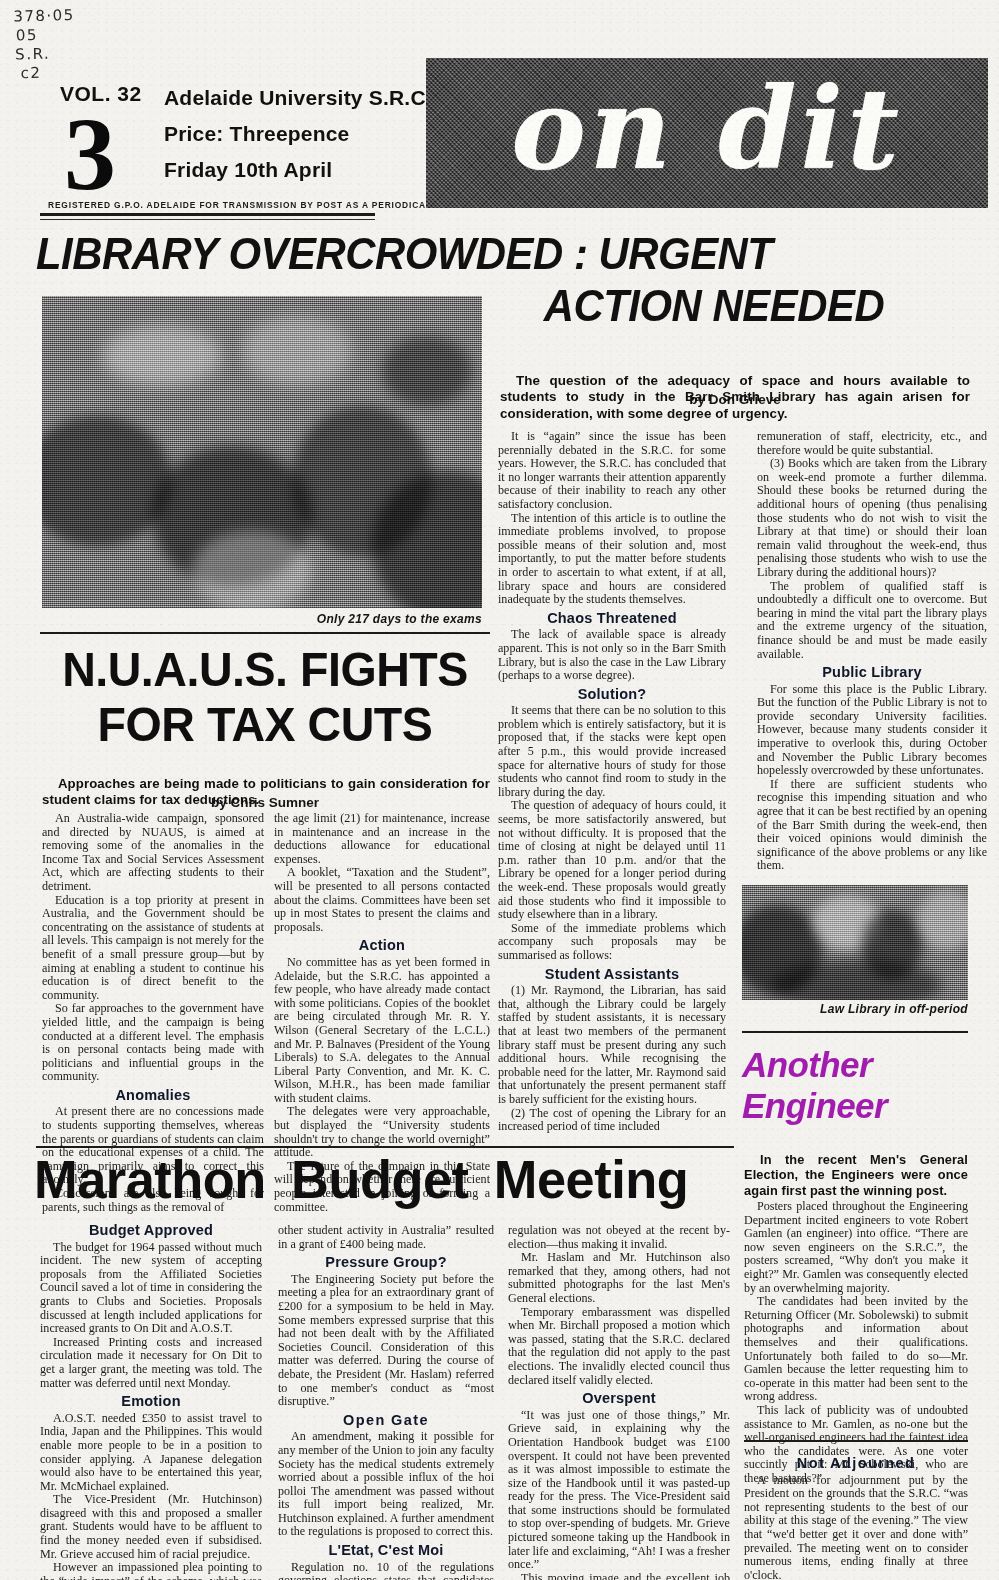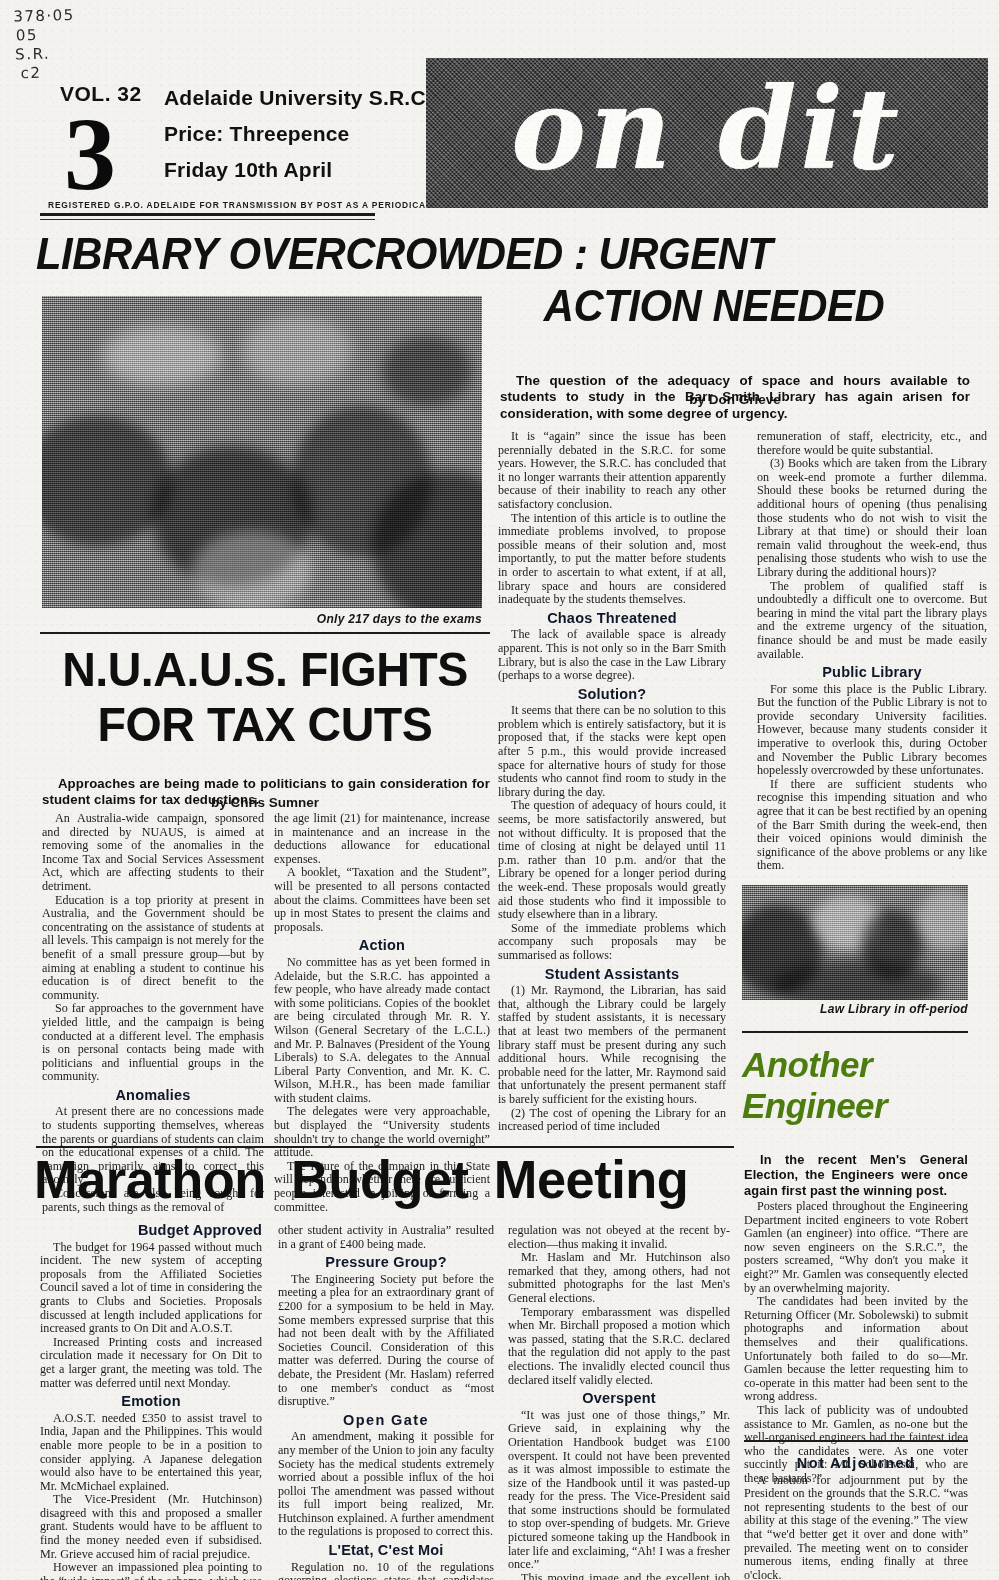--- a/index.html
+++ b/index.html
@@ -125,21 +125,21 @@
     font-size:54px;line-height:58px;
     transform:scaleX(.97);transform-origin:left top;
     white-space:nowrap;
   }
   .hl-marathon span{display:inline-block;}
   .hl-marathon .w2{margin-left:26px;}
   .hl-marathon .w3{margin-left:26px;}
   .hl-engineer{
     position:absolute;left:742px;top:1044px;width:240px;
     font-family:"Liberation Sans",sans-serif;font-weight:bold;font-style:italic;
-    font-size:35px;line-height:41px;color:#4d7c0f;letter-spacing:-.6px;
+    font-size:35px;line-height:41px;color:#a21caf;letter-spacing:-.6px;
   }
 
   
   .col{
     position:absolute;
     font-family:"Liberation Serif",serif;
     font-size:12.1px;line-height:13.6px;
     text-align:justify;color:#1c1c1c;
     -webkit-hyphens:auto;hyphens:auto;
   }
@@ -301,21 +301,21 @@
 
   </div>
 
   <div class="rule-dark" style="left:36px;top:1146px;width:698px;"></div>
 
   <div class="hl-cond hl-marathon">
     <span class="w1">Marathon</span><span class="w2">Budget</span><span class="w3">Meeting</span>
   </div>
 
   <div class="col" style="left:40px;top:1224px;width:222px;height:352px;">
-    <div class="sub" style="margin-top:0;text-align:right;">Budget Approved</div>
+    <div class="sub" style="margin-top:0;">Budget Approved</div>
     <p>The budget for 1964 passed without much incident. The new system of accepting proposals from the Affiliated Societies Council saved a lot of time in considering the grants to Clubs and Societies. Proposals discussed at length included applications for increased grants to On Dit and A.O.S.T.</p>
     <p>Increased Printing costs and increased circulation made it necessary for On Dit to get a larger grant, the meeting was told. The matter was deferred until next Monday.</p>
     <div class="sub">Emotion</div>
     <p>A.O.S.T. needed £350 to assist travel to India, Japan and the Philippines. This would enable more people to be in a position to consider applying. A Japanese delegation would also have to be entertained this year, Mr. McMichael explained.</p>
     <p>The Vice-President (Mr. Hutchinson) disagreed with this and proposed a smaller grant. Students would have to be affluent to find the money needed even if subsidised. Mr. Grieve accused him of racial prejudice.</p>
     <p>However an impassioned plea pointing to the “wide impact” of the scheme, which was more exciting than any</p>
   </div>
 
   <div class="col" style="left:278px;top:1224px;width:216px;height:352px;">
     <p style="text-indent:0">other student activity in Australia” resulted in a grant of £400 being made.</p>

